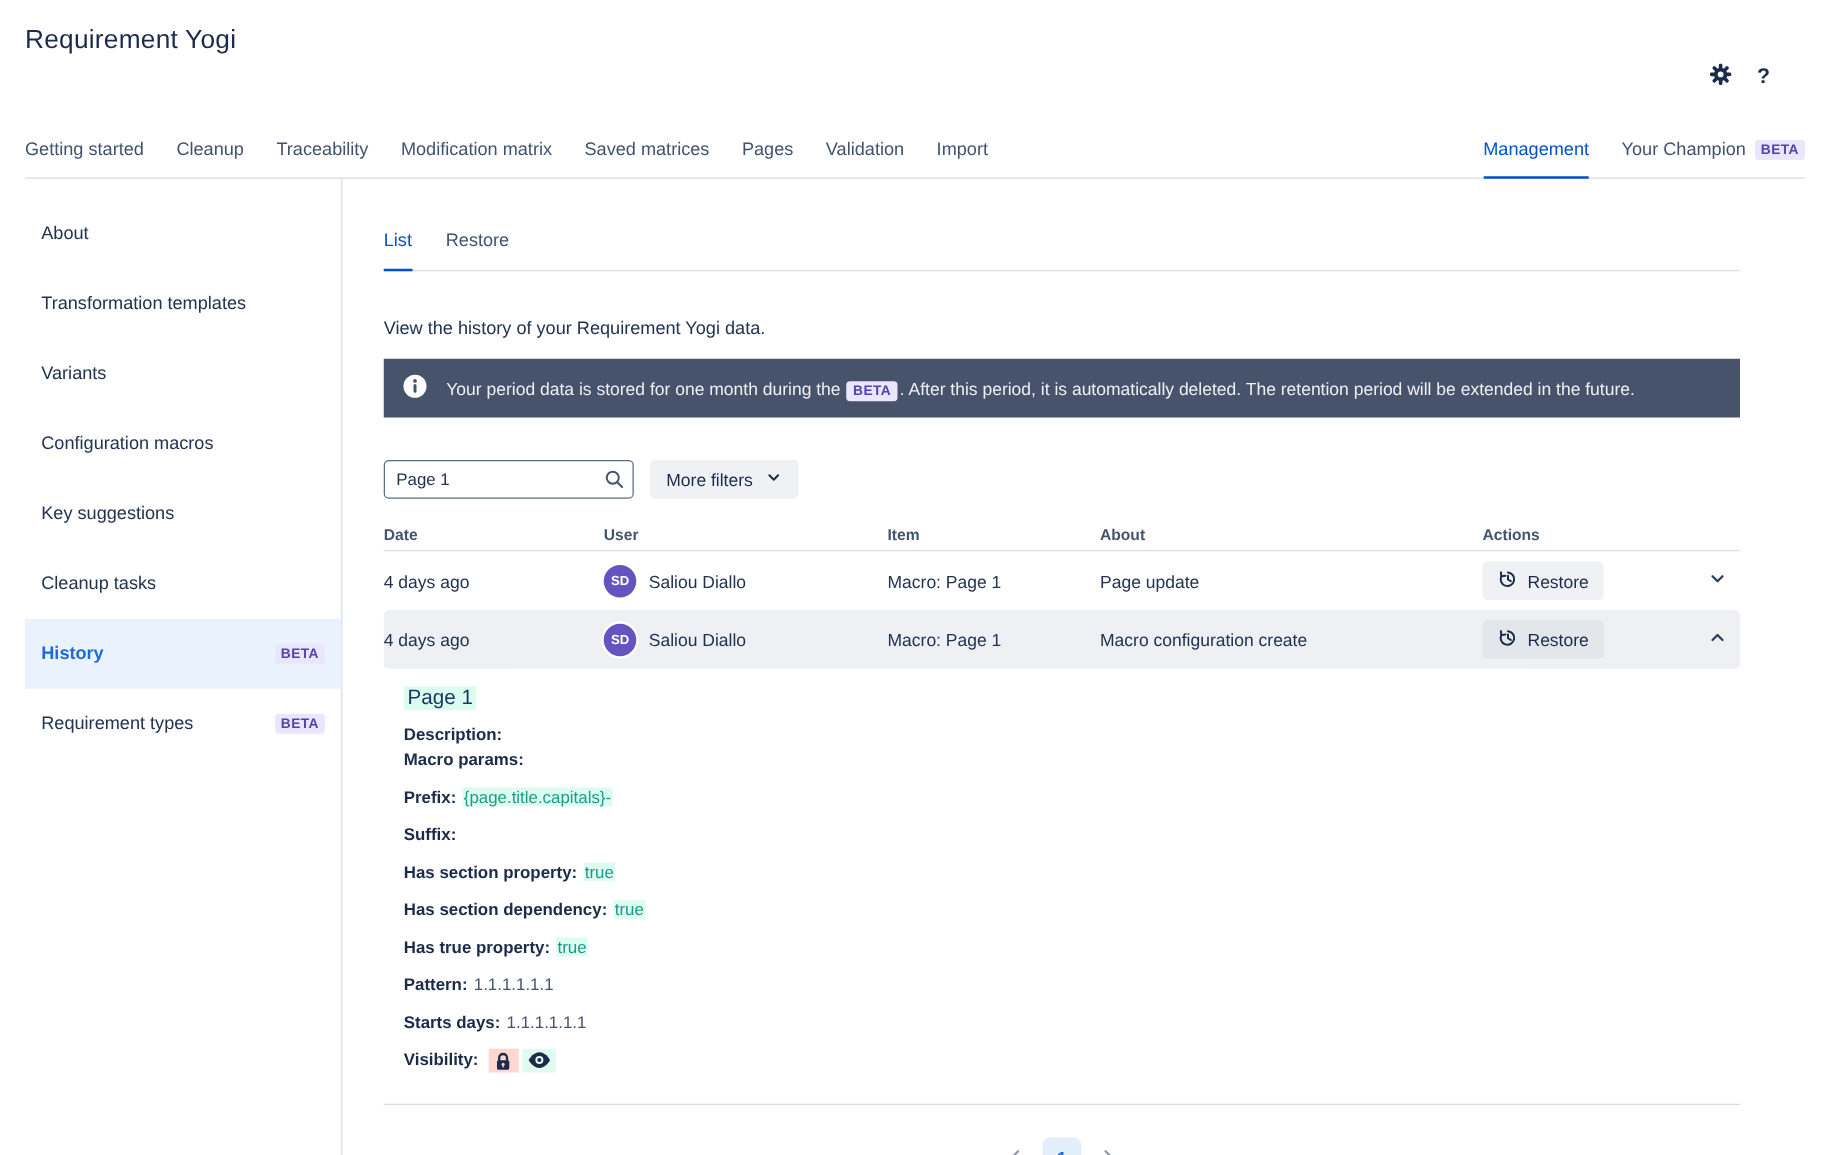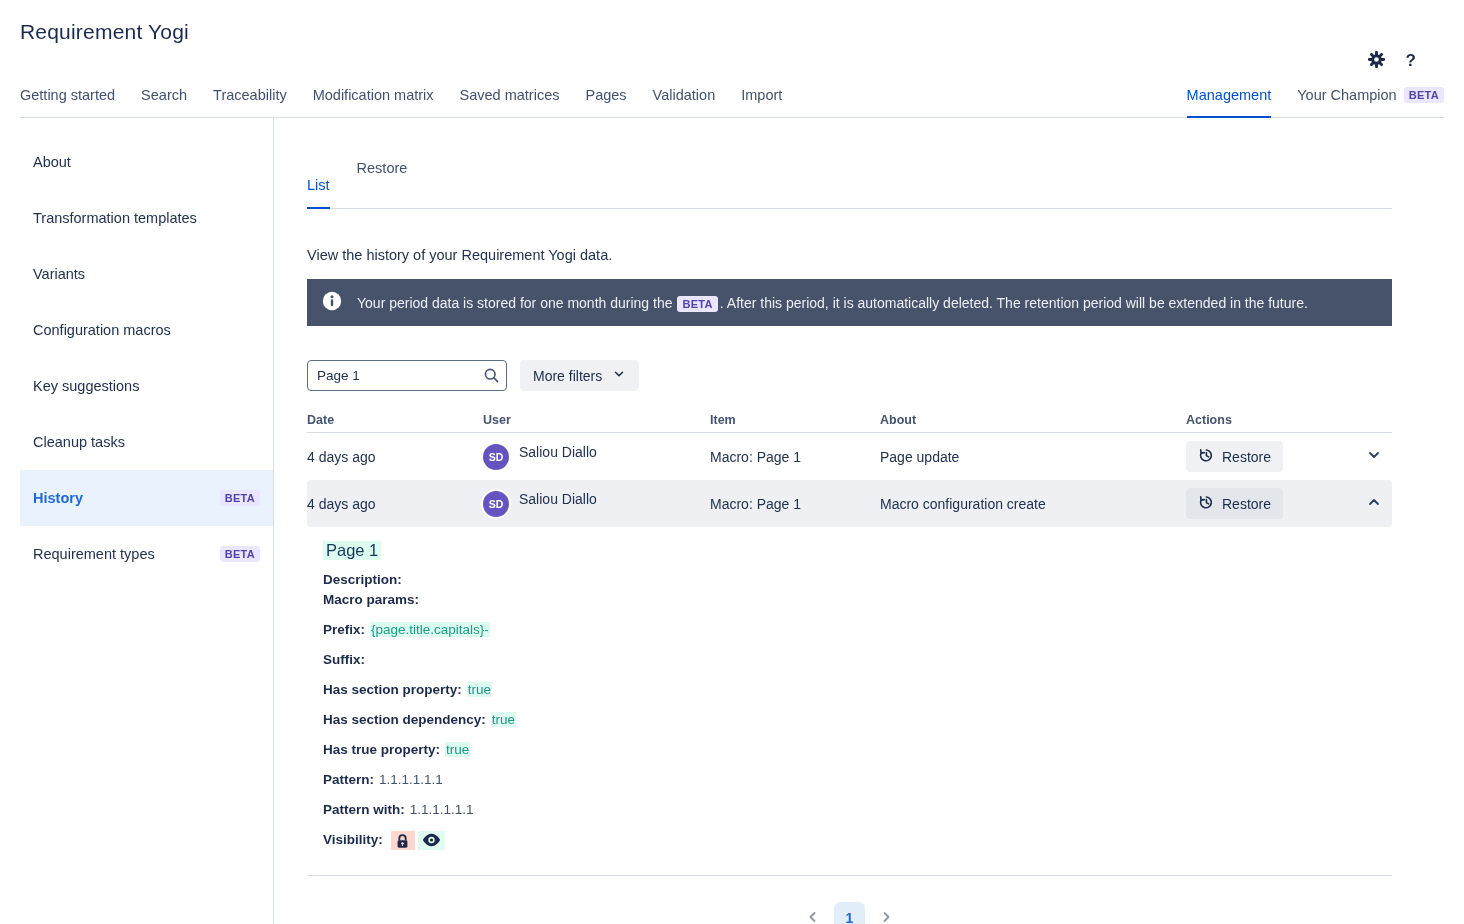--- a/index.html
+++ b/index.html
@@ -6,56 +6,56 @@
   html,body { width:1464px; height:924px; }
   body { font-family:"Liberation Sans", sans-serif; background:#fff; color:#22324F; font-size:14px; overflow:hidden; }
   button { font-family:"Liberation Sans", sans-serif; }
 
   .app-header { position:relative; padding:20px 20px 0; }
   .app-title { font-size:21px; font-weight:500; color:#1B2A4E; letter-spacing:.2px; }
   .header-icons { position:absolute; right:48px; top:50px; display:flex; align-items:center; gap:20px; }
   .icon-btn { background:none; border:none; cursor:pointer; display:flex; align-items:center; }
   .help-glyph { font-size:17px; font-weight:700; color:#1C2B4A; }
 
-  .top-nav { display:flex; align-items:flex-end; margin:43px 20px 0; border-bottom:1px solid #D8DCE3; }
+  .top-nav { display:flex; align-items:flex-end; margin:68px 20px 0; border-bottom:1px solid #D8DCE3; }
   .nav-left, .nav-right { display:flex; gap:26px; }
   .nav-right { margin-left:auto; }
   .nav-item { padding:0 0 13px; color:#42526E; font-size:14.5px; cursor:pointer; display:flex; align-items:center; gap:7px; border-bottom:2px solid transparent; margin-bottom:-1px; white-space:nowrap; }
   .nav-item.active { color:#0052CC; border-bottom-color:#0052CC; }
 
   .badge { background:#EAE6FF; color:#5243AA; font-size:11px; font-weight:700; padding:2px 5px; border-radius:3px; letter-spacing:.3px; }
 
   .layout { display:flex; }
   .sidebar { width:274px; border-right:1px solid #D8DCE3; padding-top:16px; }
   .side-item { height:56px; display:flex; align-items:center; margin-left:20px; padding:0 13px; cursor:pointer; font-size:14.5px; color:#22324F; }
   .side-item .label { flex:1; }
   .side-item.active { background:#EAF2FD; color:#1D6AD8; font-weight:700; }
 
   .main { flex:1; padding:42px 72px 0 33px; }
   .tabs { display:flex; gap:27px; border-bottom:1px solid #D8DCE3; }
   .tab { padding-bottom:14px; font-size:14.5px; color:#42526E; cursor:pointer; border-bottom:2px solid transparent; margin-bottom:-1px; }
-  .tab.active { color:#0052CC; border-bottom-color:#0052CC;margin-top:17px; }
+  .tab.active { color:#0052CC; border-bottom-color:#0052CC; }
 
   .intro { margin-top:38px; color:#22324F; font-size:14.5px; }
 
   .banner { margin-top:16px; background:#46536B; color:#EDEFF3; display:flex; align-items:center; gap:15px; padding:0 15px; height:47px; font-size:14px; }
   .banner .badge { margin:0 2px 0 5px; }
 
   .filter-row { margin-top:34px; display:flex; align-items:center; gap:13px; }
   .search-box { position:relative; width:200px; }
   .search-input { width:200px; height:31px; border:1px solid #5E6C84; border-radius:4px; padding:0 30px 0 9px; font:13.5px "Liberation Sans",sans-serif; color:#22324F; }
   .search-icon { position:absolute; right:7px; top:7px; cursor:pointer; }
   .more-filters { height:31px; background:#F0F1F4; border:none; border-radius:4px; padding:0 13px; display:flex; align-items:center; gap:10px; font-size:14px; color:#1C2B4A; cursor:pointer; }
 
   .table { margin-top:16px; }
   .thead, .trow { display:grid; grid-template-columns:176px 227px 170px 306px 1fr 40px; align-items:center; }
   .thead { color:#44546F; font-size:12.5px; font-weight:700; padding:6px 0 5px; border-bottom:1px solid #D8DCE3; }
   .trow { height:47px; border-radius:4px; color:#22324F; cursor:pointer; }
   .trow.expanded { background:#EEF0F3; }
-  .cell-user { display:flex; align-items:flex-start; gap:10px; }
+  .cell-user { display:flex; align-items:center; gap:10px; }
   .avatar { width:26px; height:26px; border-radius:50%; background:#6554C0; color:#fff; font-size:10.5px; font-weight:700; display:flex; align-items:center; justify-content:center; box-shadow:0 0 0 2px #fff; }
   .restore-btn { display:inline-flex; align-items:center; gap:8px; background:#F0F1F4; border:none; border-radius:4px; height:31px; padding:0 12px; font-size:14px; color:#1C2B4A; cursor:pointer; }
   .trow.expanded .restore-btn { background:#E3E6EA; }
   .row-chevron { justify-self:end; padding-right:10px; cursor:pointer; display:flex; background:none; border:none; }
 
   .detail { padding:14px 16px 25px; border-bottom:1px solid #D8DCE3; }
   .detail-title { display:inline-block; font-size:16.5px; font-weight:500; color:#17365F; background:#DBFCEE; padding:0 3px; }
   .fields { margin-top:10px; }
   .field { margin-top:10px; font-size:13.5px; line-height:20px; color:#44546F; }
   .field.tight { margin-top:0; }
@@ -94,21 +94,21 @@
       <span class="help-glyph">?</span>
     </button>
   </div>
 </header>
 
 <nav class="top-nav">
   <div class="nav-left">
 
       <span class="nav-item">Getting started</span>
 
-      <span class="nav-item">Search</span>
+      <span class="nav-item">Cleanup</span>
 
       <span class="nav-item">Traceability</span>
 
       <span class="nav-item">Modification matrix</span>
 
       <span class="nav-item">Saved matrices</span>
 
       <span class="nav-item">Pages</span>
 
       <span class="nav-item">Validation</span>
@@ -321,21 +321,21 @@
 
             <div class="field">
               <span class="f-label">Has true property:</span><span class="f-value hl">true</span>
             </div>
 
             <div class="field">
               <span class="f-label">Pattern:</span><span class="f-value">1.1.1.1.1.1</span>
             </div>
 
             <div class="field">
-              <span class="f-label">Pattern with:</span><span class="f-value">1.1.1.1.1.1</span>
+              <span class="f-label">Starts days:</span><span class="f-value">1.1.1.1.1.1</span>
             </div>
 
             <div class="field">
               <span class="f-label">Visibility:</span><span class="vis-icons">
                 <span class="vis-lock">
                   <svg width="13" height="15" viewBox="0 0 14 16">
                     <path d="M3.6 7 V4.6 a3.4 3.4 0 0 1 6.8 0 V7" fill="none" stroke="#1C2B4A" stroke-width="2"></path>
                     <rect x="1.7" y="6.6" width="10.6" height="8.2" rx="1.6" fill="#1C2B4A"></rect>
                     <circle cx="7" cy="10" r="1.3" fill="#FFD6D0"></circle>
                     <rect x="6.4" y="10.4" width="1.2" height="2.3" fill="#FFD6D0"></rect>

